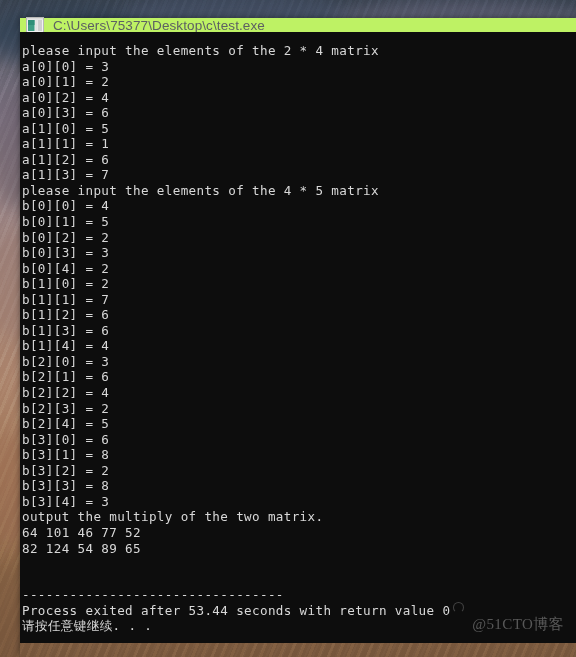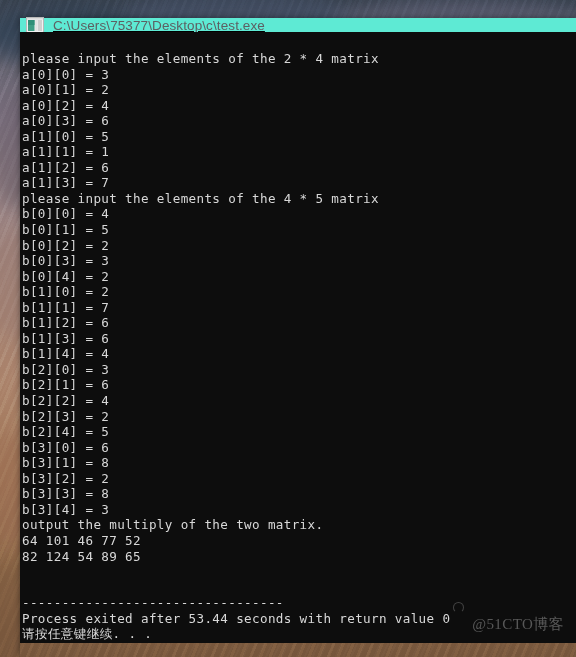--- a/index.html
+++ b/index.html
@@ -53,26 +53,25 @@
   #console-window {
     position: absolute;
     left: 20px;
     top: 18px;
     width: 556px;
     height: 639px;
     box-shadow: 0 0 6px rgba(0,0,0,0.45);
   }
   #title-bar {
     height: 14px;
-    background: #5eead4;
+    background: #bef264;
     display: flex;
     align-items: center;
     padding-left: 6px;
     box-sizing: border-box;
-    text-decoration: underline;
   }
   #title-icon {
     width: 18px; height: 16px;
     flex: 0 0 auto;
     margin-right: 9px;
     display: block;
   }
   #title-text {
     font-family: "Liberation Sans", sans-serif;
     font-size: 13.5px;
@@ -83,21 +82,21 @@
 
   #console-body {
     position: relative;
     height: 611px;
     background: #0d0d0d;
     overflow: hidden;
   }
   #console-text {
     position: absolute;
     left: 2px;
-    top: 19px;
+    top: 11px;
     margin: 0;
     font-family: "DejaVu Sans Mono", "Liberation Mono", monospace;
     font-size: 12.6px;
     line-height: 15.55px;
     color: #d8d8d8;
     white-space: pre;
     letter-spacing: 0.35px;
   }
   #watermark {
     position: absolute;

